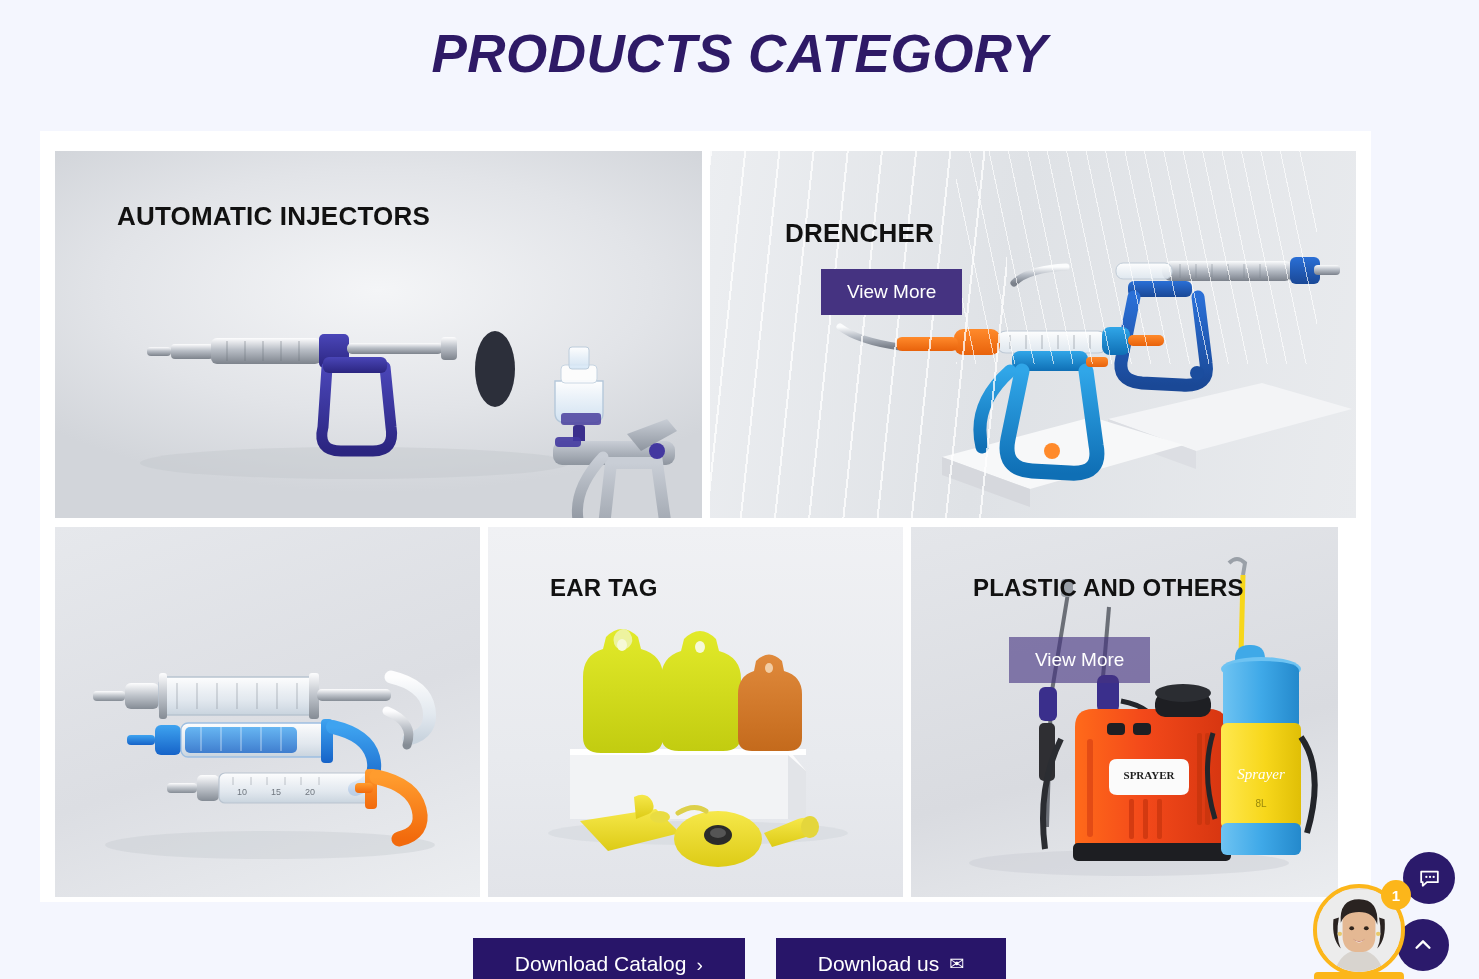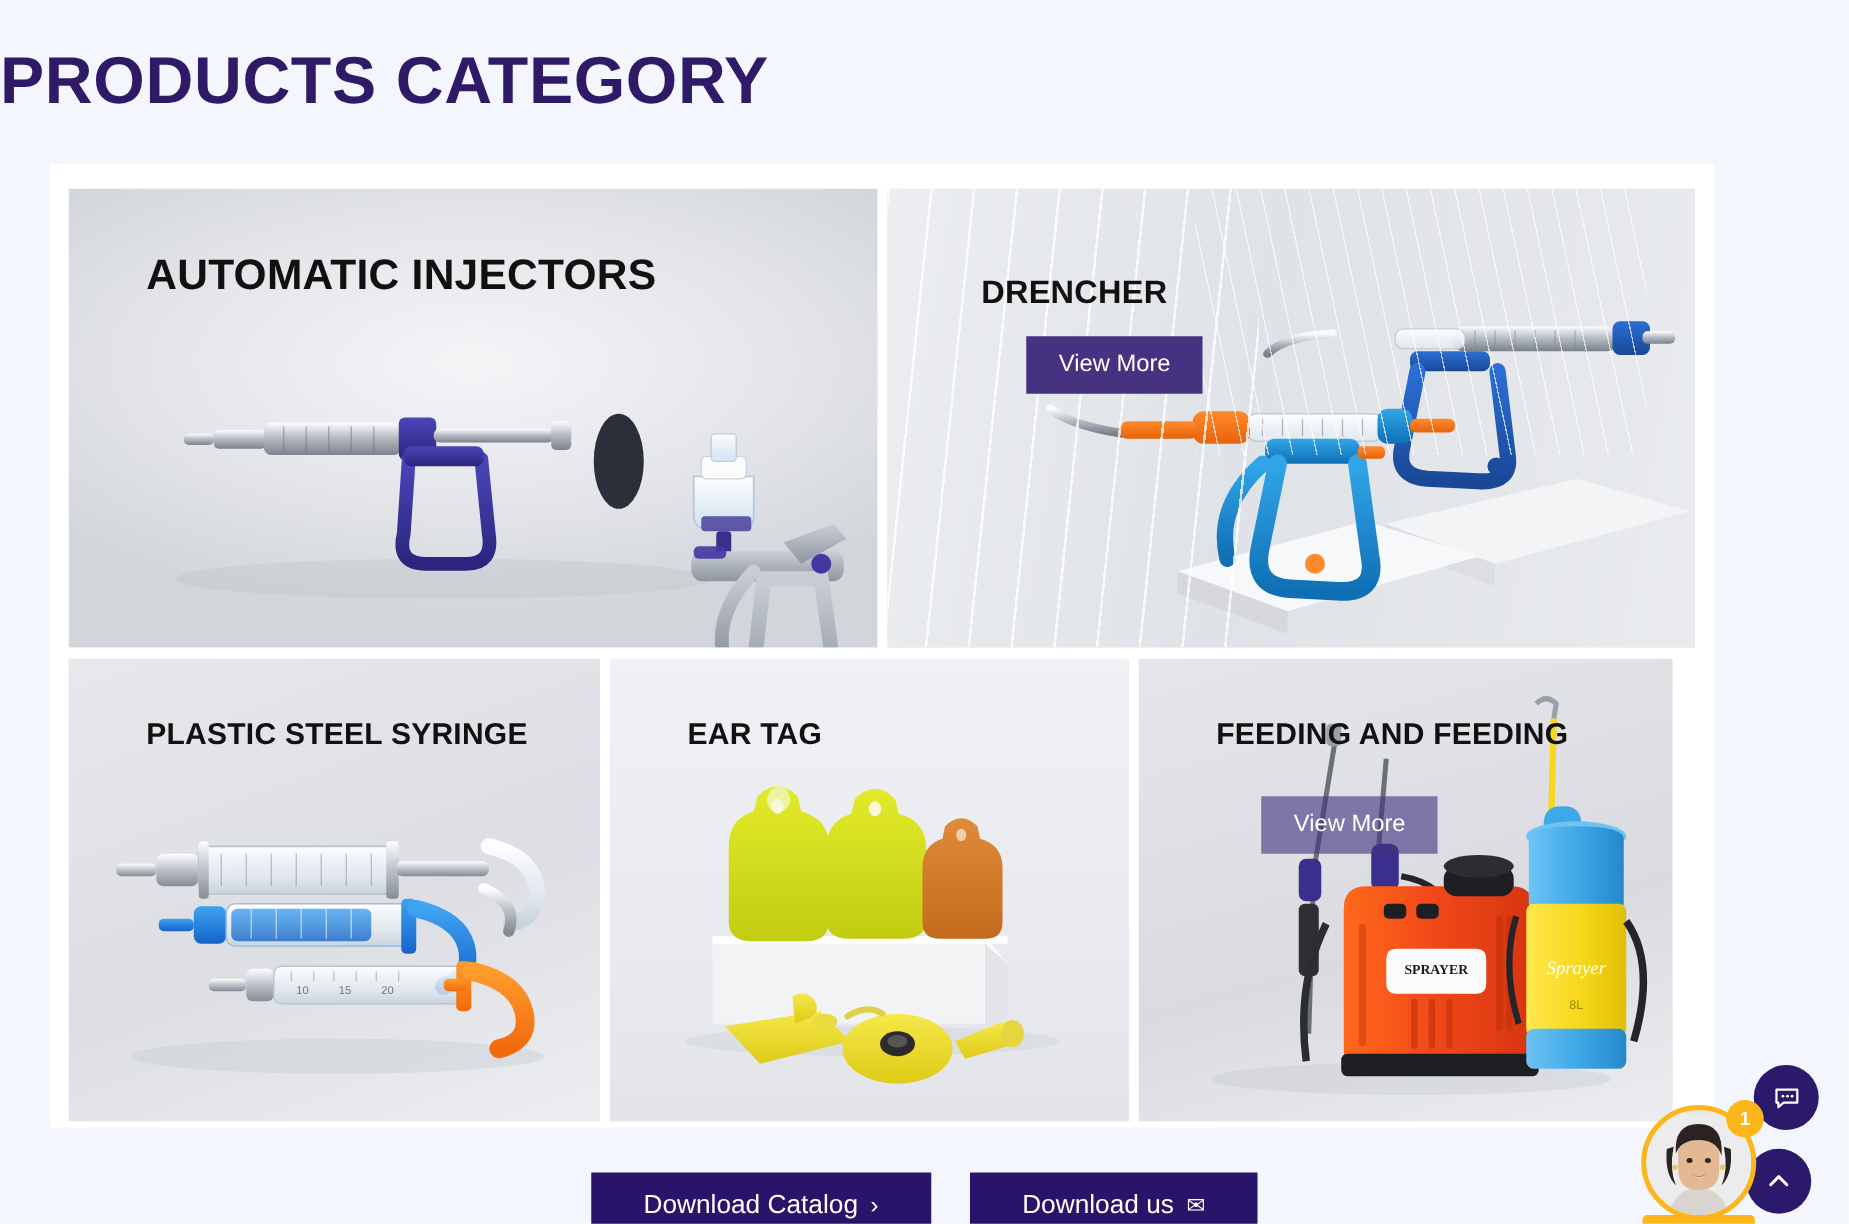--- a/index.html
+++ b/index.html
@@ -5,26 +5,28 @@
   * { margin:0; padding:0; box-sizing:border-box; }
   html,body { width:1479px; height:979px; overflow:hidden; }
   body {
     background:#f4f6fe;
     font-family:"Liberation Sans", sans-serif;
     position:relative;
   }
 
   
   .page-title{
+    text-align:center;
     font-size:53px;
     font-weight:bold;
     letter-spacing:0.5px;
     color:#2e1a66;
-    padding-top:36px;
+    padding-top:25px;
     line-height:1.1;
+    font-style:italic;
   }
 
   
   .panel{
     position:absolute;
     left:40px; top:131px;
     width:1331px; height:771px;
     background:#ffffff;
   }
 
@@ -67,21 +69,21 @@
   .card .view-btn.faded{ background:rgba(69,51,129,.62); }
 
   
   #card-injectors { width:647px; height:367px; }
   #card-drencher  { width:646px; height:367px; }
   #card-syringe   { width:425px; height:370px; }
   #card-eartag    { width:415px; height:370px; }
   #card-feeding   { width:427px; height:370px; }
 
   
-  #card-injectors .card-title{ left:62px; top:50px; font-size:34px; }
+  #card-injectors .card-title{ left:62px; top:50px; font-size:26px; }
   #card-drencher  .card-title{ left:75px; top:67px; font-size:26px; }
   #card-syringe   .card-title{ left:62px; top:47px; font-size:24px; }
   #card-eartag    .card-title{ left:62px; top:47px; font-size:24px; }
   #card-feeding   .card-title{ left:62px; top:47px; font-size:24px; }
 
   #card-drencher .view-btn{ left:75px; top:118px; }
   #card-feeding  .view-btn{ left:62px; top:110px; }
 
   
   .photo{ position:absolute; inset:0; }
@@ -408,21 +410,20 @@
             <line x1="212" y1="250" x2="212" y2="258"></line>
               <line x1="230" y1="250" x2="230" y2="258"></line>
             <line x1="246" y1="250" x2="246" y2="258"></line>
               <line x1="264" y1="250" x2="264" y2="258"></line>
           </g>
           <rect x="310" y="242" width="12" height="40" rx="4" fill="url(#orangeC)"></rect>
           <path d="M322 250 Q358 258 364 282 Q370 306 344 312" fill="none" stroke="url(#orangeC)" stroke-width="15" stroke-linecap="round"></path>
           <rect x="300" y="256" width="18" height="10" rx="4" fill="url(#orangeC)"></rect>
         </svg>
       </div>
-      <div class="card-title">PLASTIC STEEL SYRINGE</div>
     </div>
 
     <div class="card" id="card-eartag">
       <div class="photo bg-white-shelf">
         <svg viewBox="0 0 415 370" width="415" height="370">
           <defs>
             <linearGradient id="limeE" x1="0" y1="0" x2="0" y2="1">
               <stop offset="0%" stop-color="#e2ea2a"></stop>
                 <stop offset="100%" stop-color="#c2cc10"></stop>
             </linearGradient>
@@ -531,21 +532,21 @@
           <path d="M312 144 q0 -10 38 -10 q38 0 38 10 l0 22 q0 10 -38 10 q-38 0 -38 -10 z" fill="url(#blueF)"></path>
           <path d="M312 166 l0 30 q0 8 38 8 q38 0 38 -8 l0 -30 z" fill="url(#blueF)"></path>
           <rect x="310" y="196" width="80" height="106" rx="6" fill="url(#yelF)"></rect>
           <rect x="310" y="296" width="80" height="32" rx="6" fill="url(#blueF)"></rect>
           <text x="350" y="252" font-size="15" fill="#ffffff" text-anchor="middle" font-family="'Liberation Serif', serif" font-style="italic">Sprayer</text>
           <text x="350" y="280" font-size="10" fill="#9a8a0b" text-anchor="middle" font-family="'Liberation Sans', sans-serif">8L</text>
           <path d="M390 210 q24 34 6 96" fill="none" stroke="#23252a" stroke-width="6"></path>
           <path d="M302 206 q-12 40 2 86" fill="none" stroke="#23252a" stroke-width="5"></path>
         </svg>
       </div>
-      <div class="card-title">FEEDING AND FEEDING</div>
+      <div class="card-title">PLASTIC AND OTHERS</div>
       <button class="view-btn faded">View More</button>
     </div>
   </div>
 </div>
 
 <div class="actions">
   <button class="action-btn">
     <span>Download  Catalog</span>
     <span class="chev">›</span>
   </button>

